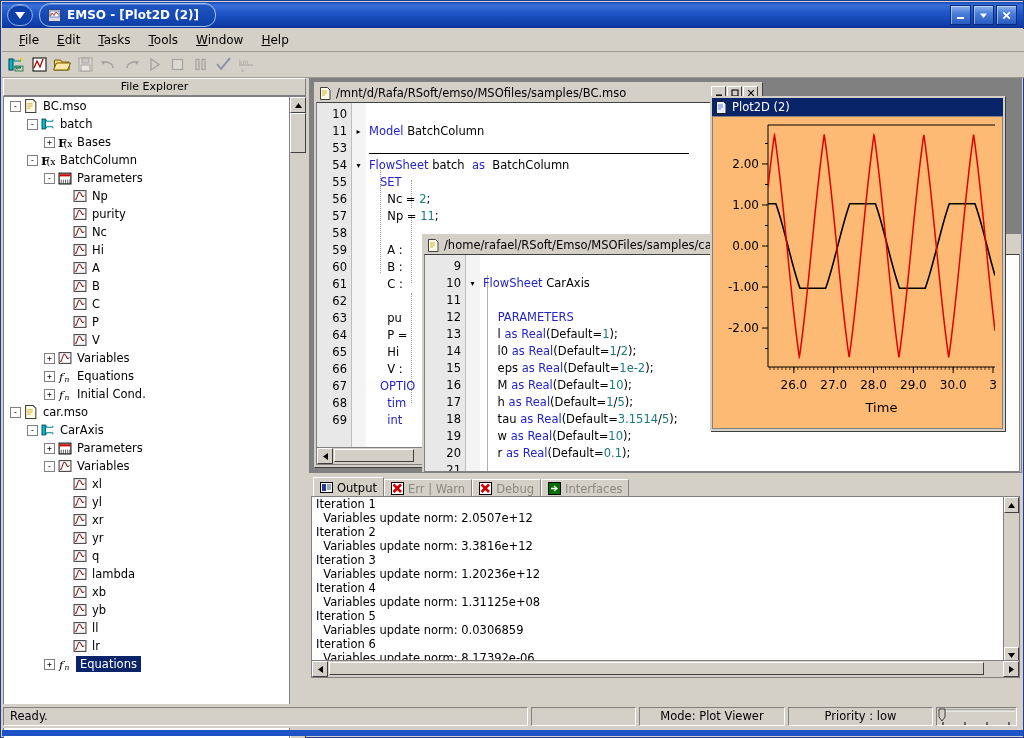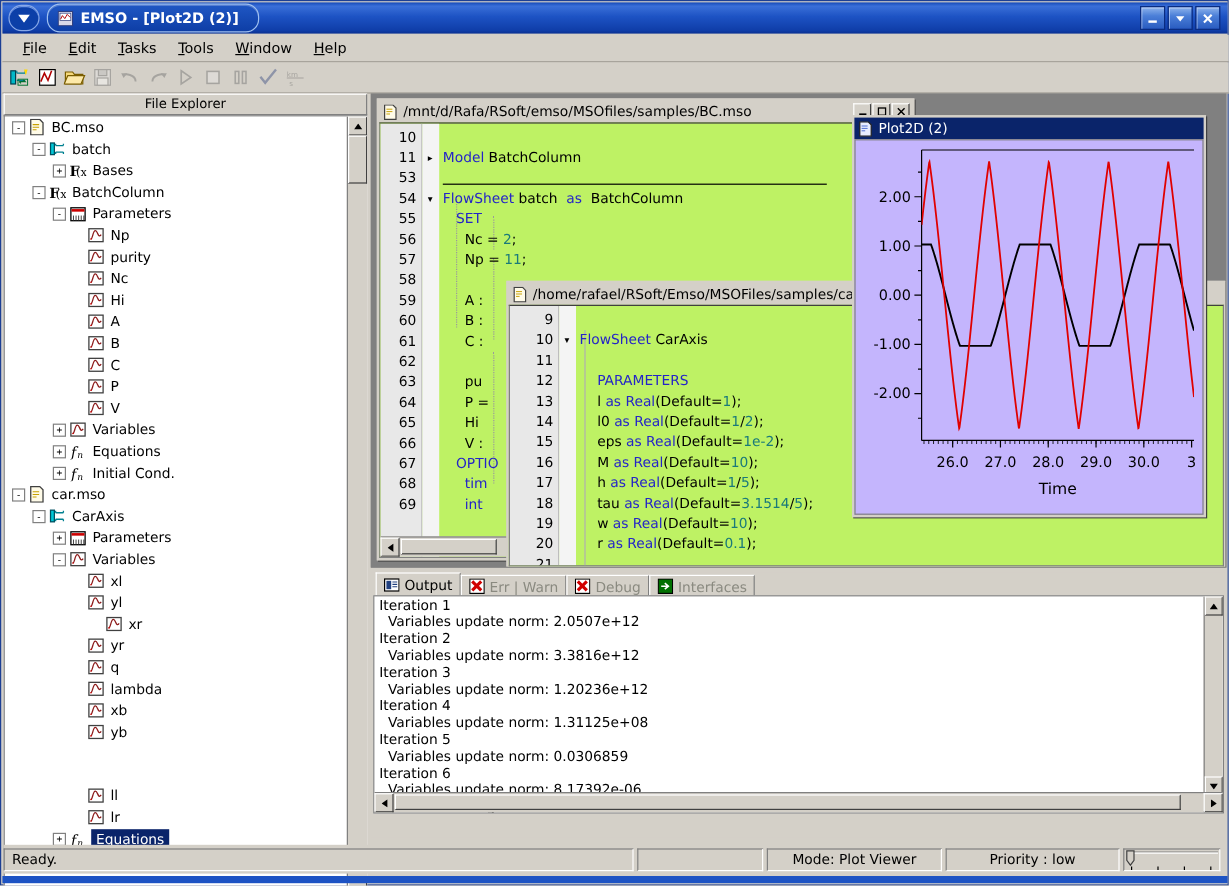--- a/index.html
+++ b/index.html
@@ -86,39 +86,39 @@
   .wtitle.inactive{background:#d4d0c8;color:#000;border-bottom:1px solid #a0a0a0;}
   .wtitle.active{background:#0a246a;color:#fff;}
   .wtitle .ico{width:13px;height:13px;margin:0 4px 0 1px;}
   .wtitle .wt{flex:1;overflow:hidden;white-space:nowrap;text-overflow:clip;}
   .mdibtns{display:flex;gap:1px;}
   .mdibtn{width:15px;height:14px;background:#d4d0c8;border-top:1px solid #fff;border-left:1px solid #fff;
      border-right:1px solid #404040;border-bottom:1px solid #404040;box-sizing:border-box;
      display:flex;align-items:center;justify-content:center;font-size:8px;color:#000;font-family:"DejaVu Sans Mono",monospace;}
 
   
-  .editor{position:absolute;left:0;right:0;top:18px;bottom:0;background:#bef264;
+  .editor{position:absolute;left:0;right:0;top:18px;bottom:0;background:#ffffff;
      border:1px solid #808080;border-top:1px solid #404040;box-sizing:border-box;overflow:hidden;
      font-family:"DejaVu Sans","Liberation Sans",sans-serif;font-size:11.5px;}
   .gut{position:absolute;left:0;top:0;bottom:0;width:34px;background:#e8e8e8;border-right:1px solid #bdbdbd;}
   .fold{position:absolute;left:35px;top:0;bottom:0;width:14px;background:#f4f4f4;}
   .codeline{height:17px;line-height:17px;white-space:pre;position:relative;}
   .ln{position:absolute;left:0;width:30px;text-align:right;color:#000;font-size:11.5px;}
   .ctext{position:absolute;left:52px;color:#000;}
   .kw{color:#2424c8;}
   .num{color:#1a7a7a;}
   .foldmark{position:absolute;left:36px;width:11px;text-align:center;color:#000;font-size:8px;}
   .indentline{position:absolute;border-left:1px dotted #9a9a9a;}
 
   .hsb{position:absolute;left:0;bottom:0;height:16px;background:#d4d0c8;border-top:1px solid #808080;}
   .hsbthumb{position:absolute;top:1px;height:13px;background:#d4d0c8;border-top:1px solid #fff;border-left:1px solid #fff;
      border-right:1px solid #404040;border-bottom:1px solid #404040;box-sizing:border-box;}
 
   
-  .plotarea{position:absolute;left:0;right:0;top:18px;bottom:0;background:#c4b5fd;border:1px solid #808080;box-sizing:border-box;}
+  .plotarea{position:absolute;left:0;right:0;top:18px;bottom:0;background:#fdba74;border:1px solid #808080;box-sizing:border-box;}
 
   
   .outpanel{position:absolute;left:308px;top:476px;width:713px;height:221px;background:#d4d0c8;}
   .otabs{height:20px;display:flex;align-items:flex-end;padding-left:4px;}
   .otab{height:18px;display:flex;align-items:center;padding:0 6px;font-size:11.5px;color:#8a8a80;
         background:#d4d0c8;border-top:1px solid #fff;border-left:1px solid #fff;border-right:1px solid #808080;
         box-sizing:border-box;}
   .otab.active{color:#000;height:20px;background:#d4d0c8;border-bottom:none;}
   .otab .ico{width:13px;height:13px;margin-right:4px;}
   .outbody{position:absolute;left:2px;top:19px;width:709px;height:182px;background:#fff;
@@ -451,21 +451,21 @@
           </div>
           <div class="tnode" style="padding-left: 57px;">
             <span style="width: 12px; flex: 0 0 auto;"></span>
             <svg class="ico" viewBox="0 0 13 13">
               <rect x="1" y="1.5" width="11" height="10" fill="#fff" stroke="#404040"></rect>
               <path d="M2.5 9.5 C4 9.5 4 3 6 3 C8 3 8 9.5 10.5 6" fill="none" stroke="#8c1a1a" stroke-width="1"></path>
               <circle cx="2.6" cy="9.5" r="0.6" fill="#cc0000"></circle>
             </svg>
             <span class="tlabel">yl</span>
           </div>
-          <div class="tnode" style="padding-left: 72px;">
+          <div class="tnode" style="padding-left: 57px;">
             <span style="width: 12px; flex: 0 0 auto;"></span>
             <svg class="ico" viewBox="0 0 13 13">
               <rect x="1" y="1.5" width="11" height="10" fill="#fff" stroke="#404040"></rect>
               <path d="M2.5 9.5 C4 9.5 4 3 6 3 C8 3 8 9.5 10.5 6" fill="none" stroke="#8c1a1a" stroke-width="1"></path>
               <circle cx="2.6" cy="9.5" r="0.6" fill="#cc0000"></circle>
             </svg>
             <span class="tlabel">xr</span>
           </div>
           <div class="tnode" style="padding-left: 57px;">
             <span style="width: 12px; flex: 0 0 auto;"></span>
@@ -505,21 +505,21 @@
           </div>
           <div class="tnode" style="padding-left: 57px;">
             <span style="width: 12px; flex: 0 0 auto;"></span>
             <svg class="ico" viewBox="0 0 13 13">
               <rect x="1" y="1.5" width="11" height="10" fill="#fff" stroke="#404040"></rect>
               <path d="M2.5 9.5 C4 9.5 4 3 6 3 C8 3 8 9.5 10.5 6" fill="none" stroke="#8c1a1a" stroke-width="1"></path>
               <circle cx="2.6" cy="9.5" r="0.6" fill="#cc0000"></circle>
             </svg>
             <span class="tlabel">yb</span>
           </div>
-          <div class="tnode" style="padding-left: 57px; margin-top: 35px;">
+          <div class="tnode" style="padding-left: 57px;">
             <span style="width: 12px; flex: 0 0 auto;"></span>
             <svg class="ico" viewBox="0 0 13 13">
               <rect x="1" y="1.5" width="11" height="10" fill="#fff" stroke="#404040"></rect>
               <path d="M2.5 9.5 C4 9.5 4 3 6 3 C8 3 8 9.5 10.5 6" fill="none" stroke="#8c1a1a" stroke-width="1"></path>
               <circle cx="2.6" cy="9.5" r="0.6" fill="#cc0000"></circle>
             </svg>
             <span class="tlabel">ll</span>
           </div>
           <div class="tnode" style="padding-left: 57px;">
             <span style="width: 12px; flex: 0 0 auto;"></span>

